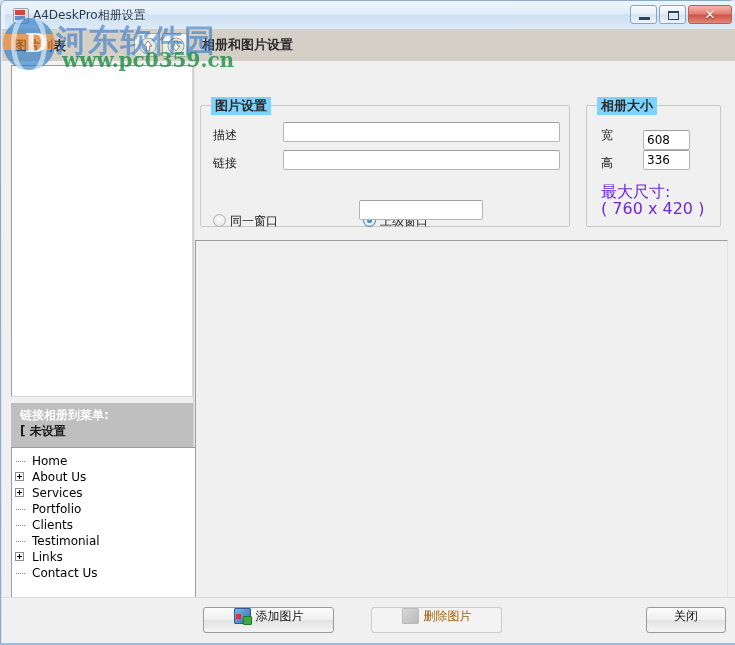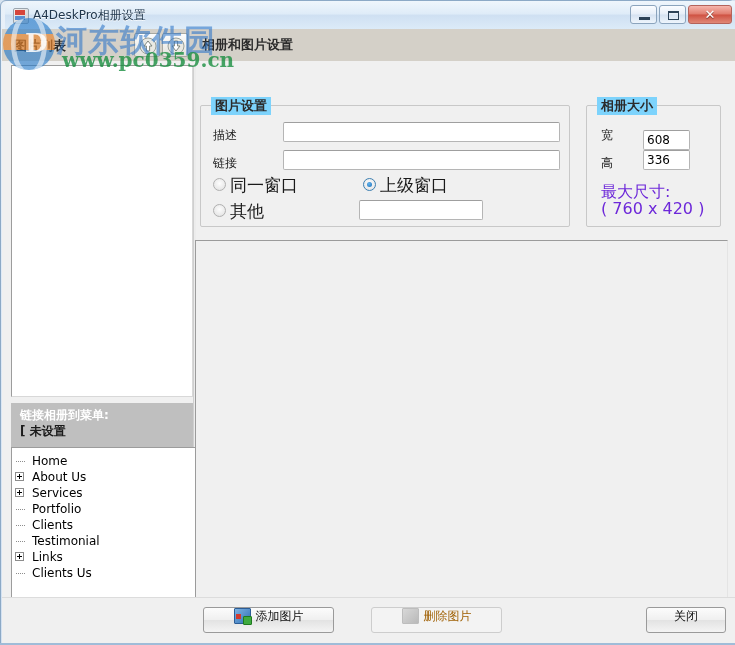--- a/index.html
+++ b/index.html
@@ -132,21 +132,21 @@
   }
   #pic-settings{left:198px;top:76px;width:370px;height:122px;}
   #album-size{left:584px;top:76px;width:135px;height:122px;}
   .fld-label{position:absolute;font-size:12px;color:#1a1a1a;}
   .txt{
     position:absolute;box-sizing:border-box;height:20px;
     border:1px solid #b5b5b5;border-top-color:#9f9f9f;background:#fff;
     font-family:"DejaVu Sans","Liberation Sans",sans-serif;font-size:12px;
     color:#000;padding:0 3px;border-radius:2px;outline:none;
   }
-  .radio-wrap{position:absolute;font-size:17px;color:#1a1a1a;padding-left:17px;line-height:14px;}
+  .radio-wrap{position:absolute;font-size:12px;color:#1a1a1a;padding-left:17px;line-height:14px;margin-top:36px;}
   .radio{
     position:absolute;left:0;top:0;width:13px;height:13px;border-radius:50%;
     box-sizing:border-box;border:1px solid #b0b0b0;
     background:radial-gradient(circle at 50% 40%,#fdfdfd 0%,#e8e8e8 70%,#dcdcdc 100%);
   }
   .radio.on{border-color:#3c7fb1;}
   .radio.on::after{
     content:"";position:absolute;left:3px;top:3px;width:5px;height:5px;border-radius:50%;
     background:radial-gradient(circle at 40% 35%,#63b4ef,#1c6fb5);
   }
@@ -280,21 +280,21 @@
     </div>
 
     <div class="tree">
       <div class="tnode"><span class="dash"></span><span>Home</span></div>
       <div class="tnode"><span class="tw"></span><span>About Us</span></div>
       <div class="tnode"><span class="tw"></span><span>Services</span></div>
       <div class="tnode"><span class="dash"></span><span>Portfolio</span></div>
       <div class="tnode"><span class="dash"></span><span>Clients</span></div>
       <div class="tnode"><span class="dash"></span><span>Testimonial</span></div>
       <div class="tnode"><span class="tw"></span><span>Links</span></div>
-      <div class="tnode"><span class="dash"></span><span>Clients Us</span></div>
+      <div class="tnode"><span class="dash"></span><span>Contact Us</span></div>
     </div>
 
     <div class="grp" id="pic-settings">
       <div class="grp-title">图片设置</div>
 
       <div class="fld-label" style="left:12px;top:21px;">描述</div>
       <input class="txt" style="left: 82px; top: 16px; width: 277px;" value="">
 
       <div class="fld-label" style="left:12px;top:49px;">链接</div>
       <input class="txt" style="left: 82px; top: 44px; width: 277px;" value="">

